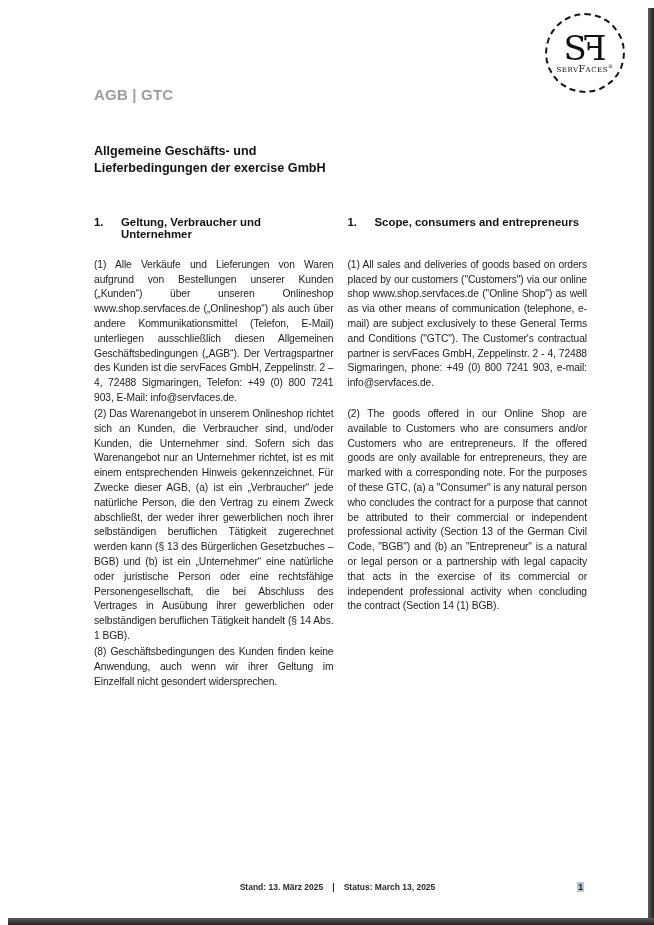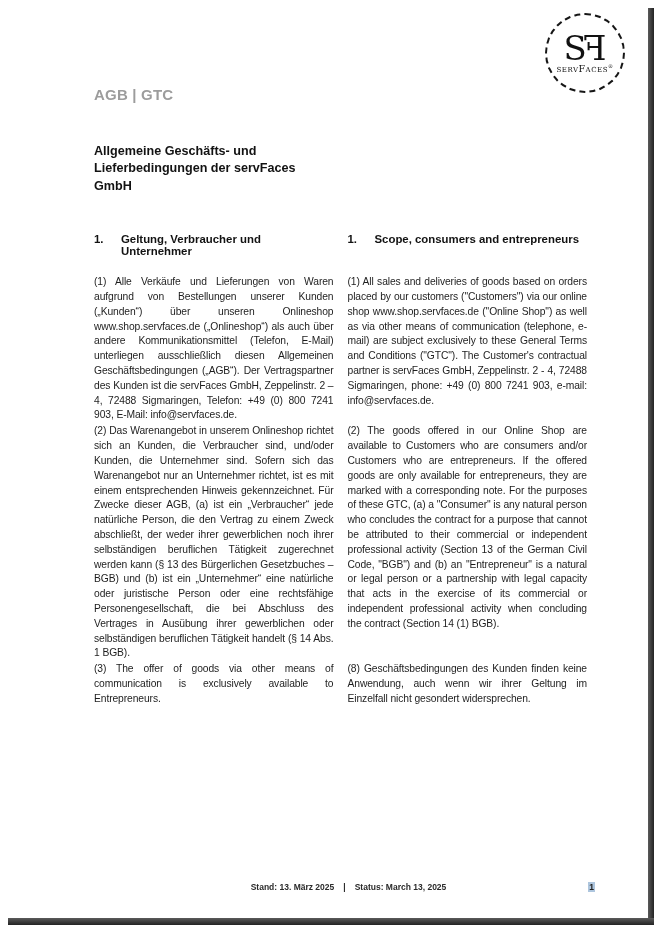--- a/index.html
+++ b/index.html
@@ -66,21 +66,21 @@
     margin: 0;
     font-size: 10.3px; line-height: 1.44;
     text-align: justify;
     letter-spacing: -0.1px;
     color: #1d1d1d;
     hyphens: auto;
   }
 
   
   .footer {
-    position: absolute; left: 102px; width: 493px; bottom: 33px;
+    position: absolute; left: 91px; width: 493px; bottom: 33px;
     font-size: 8.5px; font-weight: 700; color: #2a2a2a;
   }
   .footer-center { text-align: center; }
   .footer-center .sep { margin: 0 9px; color: #2a2a2a; }
   .page-num {
     position: absolute; right: 0; top: 0;
     background: #aec6de; color: #222; padding: 0 1px;
   }
 </style>
 </head>
@@ -95,42 +95,41 @@
     <div class="logo-ring">
       <div class="logo-monogram"><span class="mono-s">S</span><span class="mono-f">F</span></div>
       <div class="logo-word"><span>servFaces</span><sup>®</sup></div>
     </div>
   </div>
 
   <div class="content">
     <div class="doc-label">AGB | GTC</div>
 
     <div class="grid titles">
-      <h1 lang="de">Allgemeine Geschäfts- und Lieferbedingungen der servFaces GmbH</h1>
+      <h1 lang="de">Allgemeine Geschäfts- und Lieferbedingungen der exercise GmbH</h1>
     </div>
 
     <div class="grid sections">
       <div class="section-heading">
         <span class="sec-num">1.</span>
         <span class="sec-title">Geltung, Verbraucher und Unternehmer</span>
       </div>
       <div class="section-heading">
         <span class="sec-num">1.</span>
         <span class="sec-title">Scope, consumers and entrepreneurs</span>
       </div>
     </div>
 
     <div class="grid paras">
       <p lang="de">(1)  Alle Verkäufe und Lieferungen von Waren aufgrund von Bestellungen unserer Kunden („Kunden“) über unseren Onlineshop www.shop.servfaces.de („Onlineshop“) als auch über andere Kommunikationsmittel (Telefon, E-Mail) unterliegen ausschließlich diesen Allgemeinen Geschäftsbedingungen („AGB“). Der Vertragspartner des Kunden ist die servFaces GmbH, Zeppelinstr. 2 – 4, 72488 Sigmaringen, Telefon: +49 (0) 800 7241 903, E-Mail: info@servfaces.de.</p>
       <p lang="en">(1)  All sales and deliveries of goods based on orders placed by our customers ("Customers") via our online shop www.shop.servfaces.de ("Online Shop") as well as via other means of communication (telephone, e-mail) are subject exclusively to these General Terms and Conditions ("GTC"). The Customer's contractual partner is servFaces GmbH, Zeppelinstr. 2 - 4, 72488 Sigmaringen, phone: +49 (0) 800 7241 903, e-mail: info@servfaces.de.</p>
 
       <p lang="de">(2)  Das Warenangebot in unserem Onlineshop richtet sich an Kunden, die Verbraucher sind, und/oder Kunden, die Unternehmer sind. Sofern sich das Warenangebot nur an Unternehmer richtet, ist es mit einem entsprechenden Hinweis gekennzeichnet. Für Zwecke dieser AGB, (a) ist ein „Verbraucher“ jede natürliche Person, die den Vertrag zu einem Zweck abschließt, der weder ihrer gewerblichen noch ihrer selbständigen beruflichen Tätigkeit zugerechnet werden kann (§ 13 des Bürgerlichen Gesetzbuches – BGB) und (b) ist ein „Unternehmer“ eine natürliche oder juristische Person oder eine rechtsfähige Personengesellschaft, die bei Abschluss des Vertrages in Ausübung ihrer gewerblichen oder selbständigen beruflichen Tätigkeit handelt (§ 14 Abs. 1 BGB).</p>
       <p lang="en">(2)  The goods offered in our Online Shop are available to Customers who are consumers and/or Customers who are entrepreneurs. If the offered goods are only available for entrepreneurs, they are marked with a corresponding note. For the purposes of these GTC, (a) a "Consumer" is any natural person who concludes the contract for a purpose that cannot be attributed to their commercial or independent professional activity (Section 13 of the German Civil Code, "BGB") and (b) an "Entrepreneur" is a natural or legal person or a partnership with legal capacity that acts in the exercise of its commercial or independent professional activity when concluding the contract (Section 14 (1) BGB).</p>
 
-      <p lang="en">(3)  The offer of goods via other means of communication is exclusively available to Entrepreneurs.</p>
 
       <p lang="de">(8)  Geschäftsbedingungen des Kunden finden keine Anwendung, auch wenn wir ihrer Geltung im Einzelfall nicht gesondert widersprechen.</p>
     </div>
   </div>
 
   <div class="footer">
     <div class="footer-center">
       <span>Stand: 13. März 2025</span><span class="sep">|</span><span>Status: March 13, 2025</span>
     </div>
     <span class="page-num">1</span>

